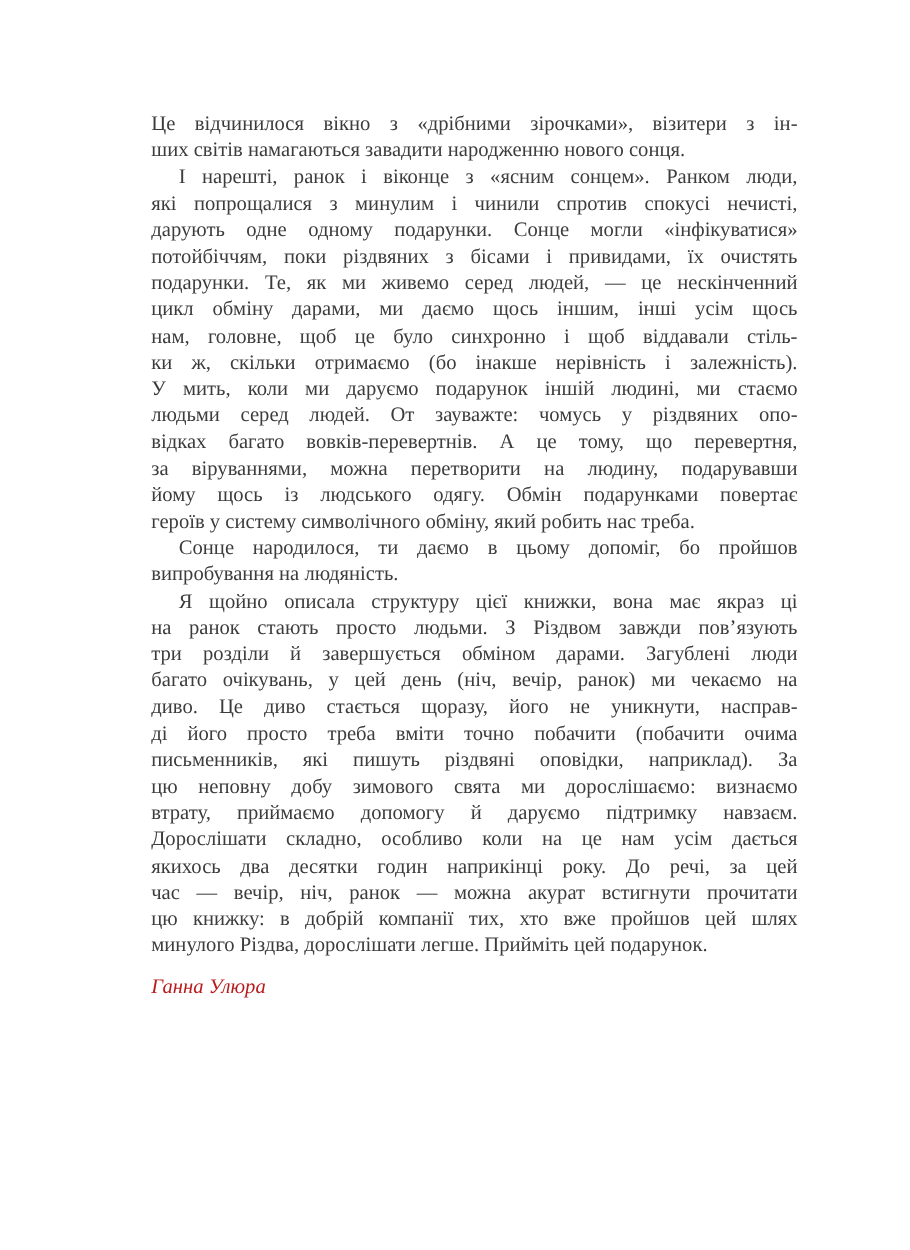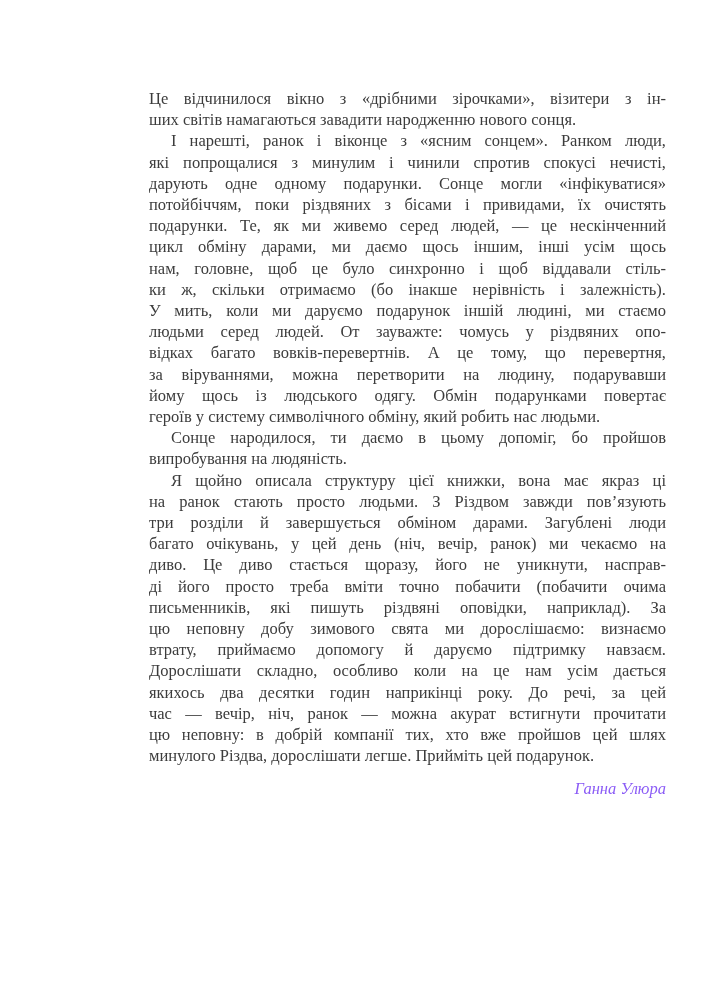--- a/index.html
+++ b/index.html
@@ -10,21 +10,20 @@
     width: 728px;
     height: 1000px;
     background: #ffffff;
     position: relative;
     overflow: hidden;
   }
   .page {
     position: absolute;
     inset: 0;
     background: #ffffff;
-    margin-left: 28px;
   }
   .text-block {
     position: absolute;
     left: 121px;
     top: 88px;
     width: 517px;
     font-family: "Liberation Serif", serif;
     font-size: 16.5px;
     line-height: 21.2px;
     color: #3c3c3c;
@@ -38,23 +37,22 @@
     text-align-last: justify;
   }
   .line.para-end {
     text-align-last: auto;
   }
   .line.indent {
     text-indent: 22px;
   }
   .signature {
     margin-top: 11px;
-    text-align: right;
     font-style: italic;
-    color: #8b5cf6;
+    color: #b91c1c;
   }
 </style>
 </head>
 <body>
 
 <div class="page">
   <div class="text-block" id="text-block">
 
     <div class="para">
         <div class="line">Це відчинилося вікно з «дрібними зірочками», візитери з ін-</div>
@@ -67,37 +65,37 @@
         <div class="line">потойбіччям, поки різдвяних з бісами і привидами, їх очистять</div>
         <div class="line">подарунки. Те, як ми живемо серед людей, — це нескінченний</div>
         <div class="line">цикл обміну дарами, ми даємо щось іншим, інші усім щось</div>
         <div class="line">нам, головне, щоб це було синхронно і щоб віддавали стіль-</div>
         <div class="line">ки ж, скільки отримаємо (бо інакше нерівність і залежність).</div>
         <div class="line">У мить, коли ми даруємо подарунок іншій людині, ми стаємо</div>
         <div class="line">людьми серед людей. От зауважте: чомусь у різдвяних опо-</div>
         <div class="line">відках багато вовків-перевертнів. А це тому, що перевертня,</div>
         <div class="line">за віруваннями, можна перетворити на людину, подарувавши</div>
         <div class="line">йому щось із людського одягу. Обмін подарунками повертає</div>
-        <div class="line para-end">героїв у систему символічного обміну, який робить нас людьми.</div>
+        <div class="line para-end">героїв у систему символічного обміну, який робить нас треба.</div>
       </div>
       <div class="para">
         <div class="line indent">Сонце народилося, ти даємо в цьому допоміг, бо пройшов</div>
         <div class="line para-end">випробування на людяність.</div>
       </div>
       <div class="para">
         <div class="line indent">Я щойно описала структуру цієї книжки, вона має якраз ці</div>
         <div class="line">на ранок стають просто людьми. З Різдвом завжди пов’язують</div>
         <div class="line">три розділи й завершується обміном дарами. Загублені люди</div>
         <div class="line">багато очікувань, у цей день (ніч, вечір, ранок) ми чекаємо на</div>
         <div class="line">диво. Це диво стається щоразу, його не уникнути, насправ-</div>
         <div class="line">ді його просто треба вміти точно побачити (побачити очима</div>
         <div class="line">письменників, які пишуть різдвяні оповідки, наприклад). За</div>
         <div class="line">цю неповну добу зимового свята ми дорослішаємо: визнаємо</div>
         <div class="line">втрату, приймаємо допомогу й даруємо підтримку навзаєм.</div>
         <div class="line">Дорослішати складно, особливо коли на це нам усім дається</div>
         <div class="line">якихось два десятки годин наприкінці року. До речі, за цей</div>
         <div class="line">час — вечір, ніч, ранок — можна акурат встигнути прочитати</div>
-        <div class="line">цю неповну: в добрій компанії тих, хто вже пройшов цей шлях</div>
+        <div class="line">цю книжку: в добрій компанії тих, хто вже пройшов цей шлях</div>
         <div class="line para-end">минулого Різдва, дорослішати легше. Прийміть цей подарунок.</div>
       </div>
       <div class="signature">Ганна Улюра</div>
   </div>
 </div>
 
 </body></html>

